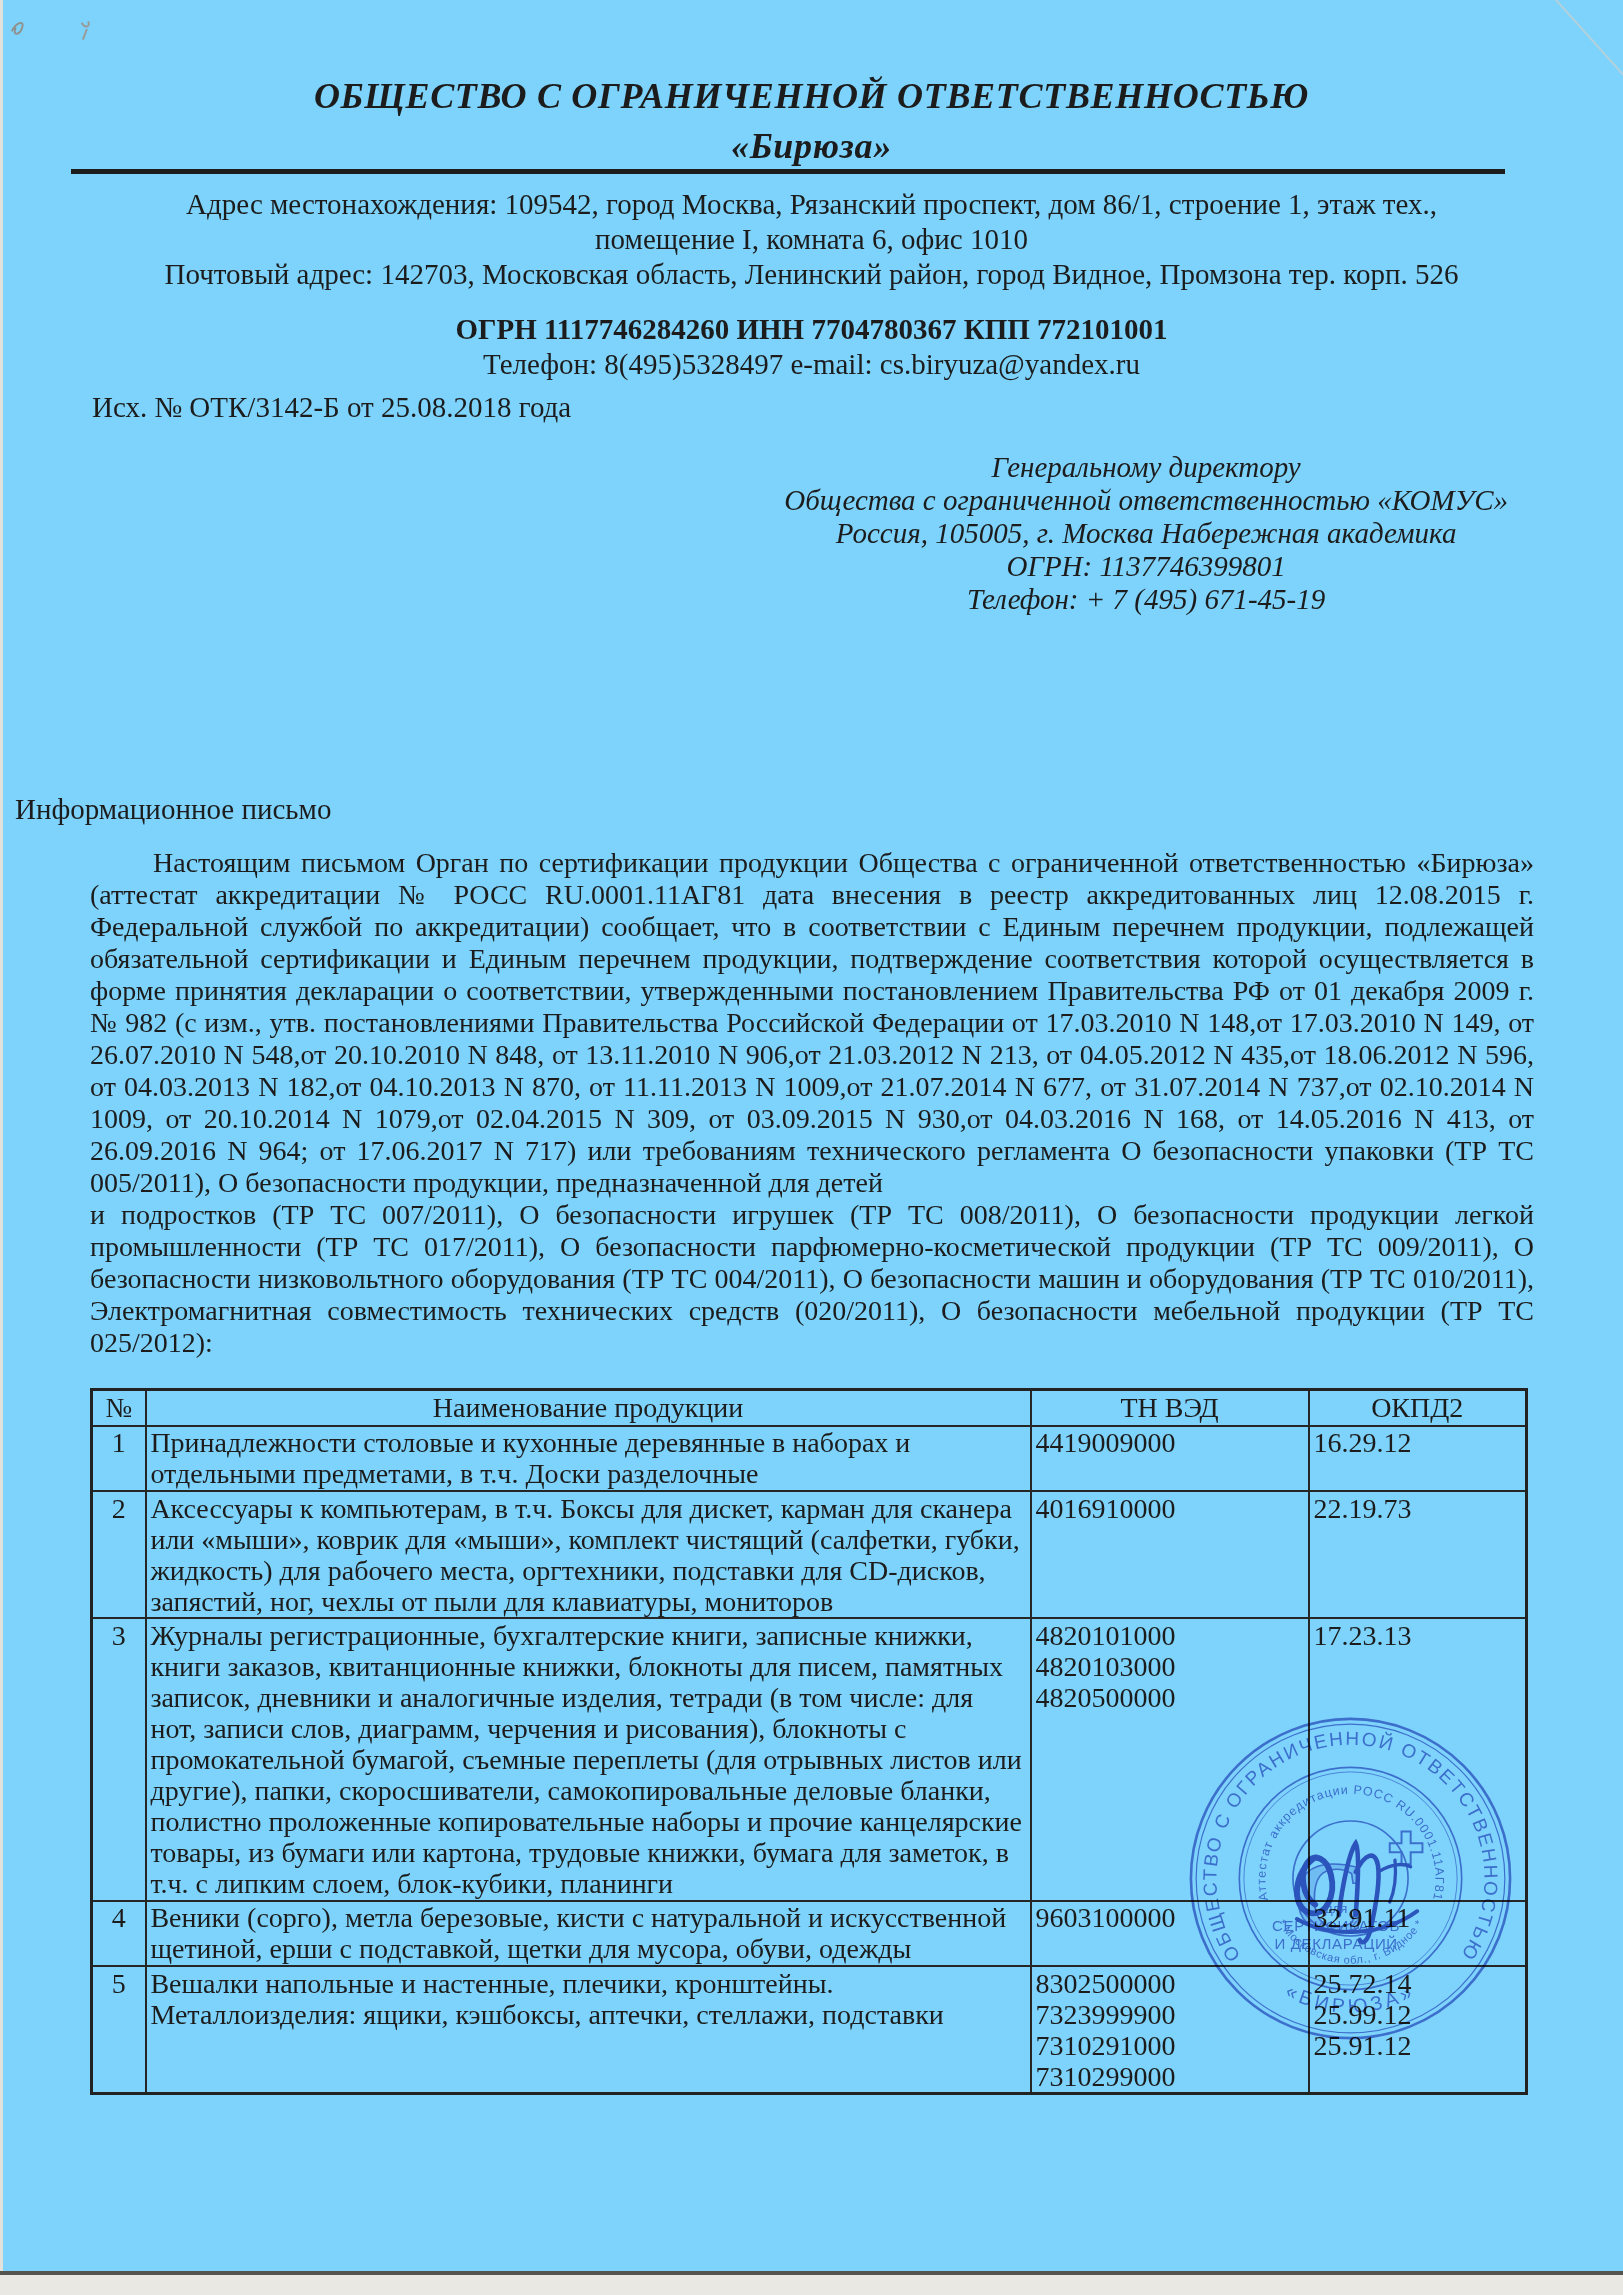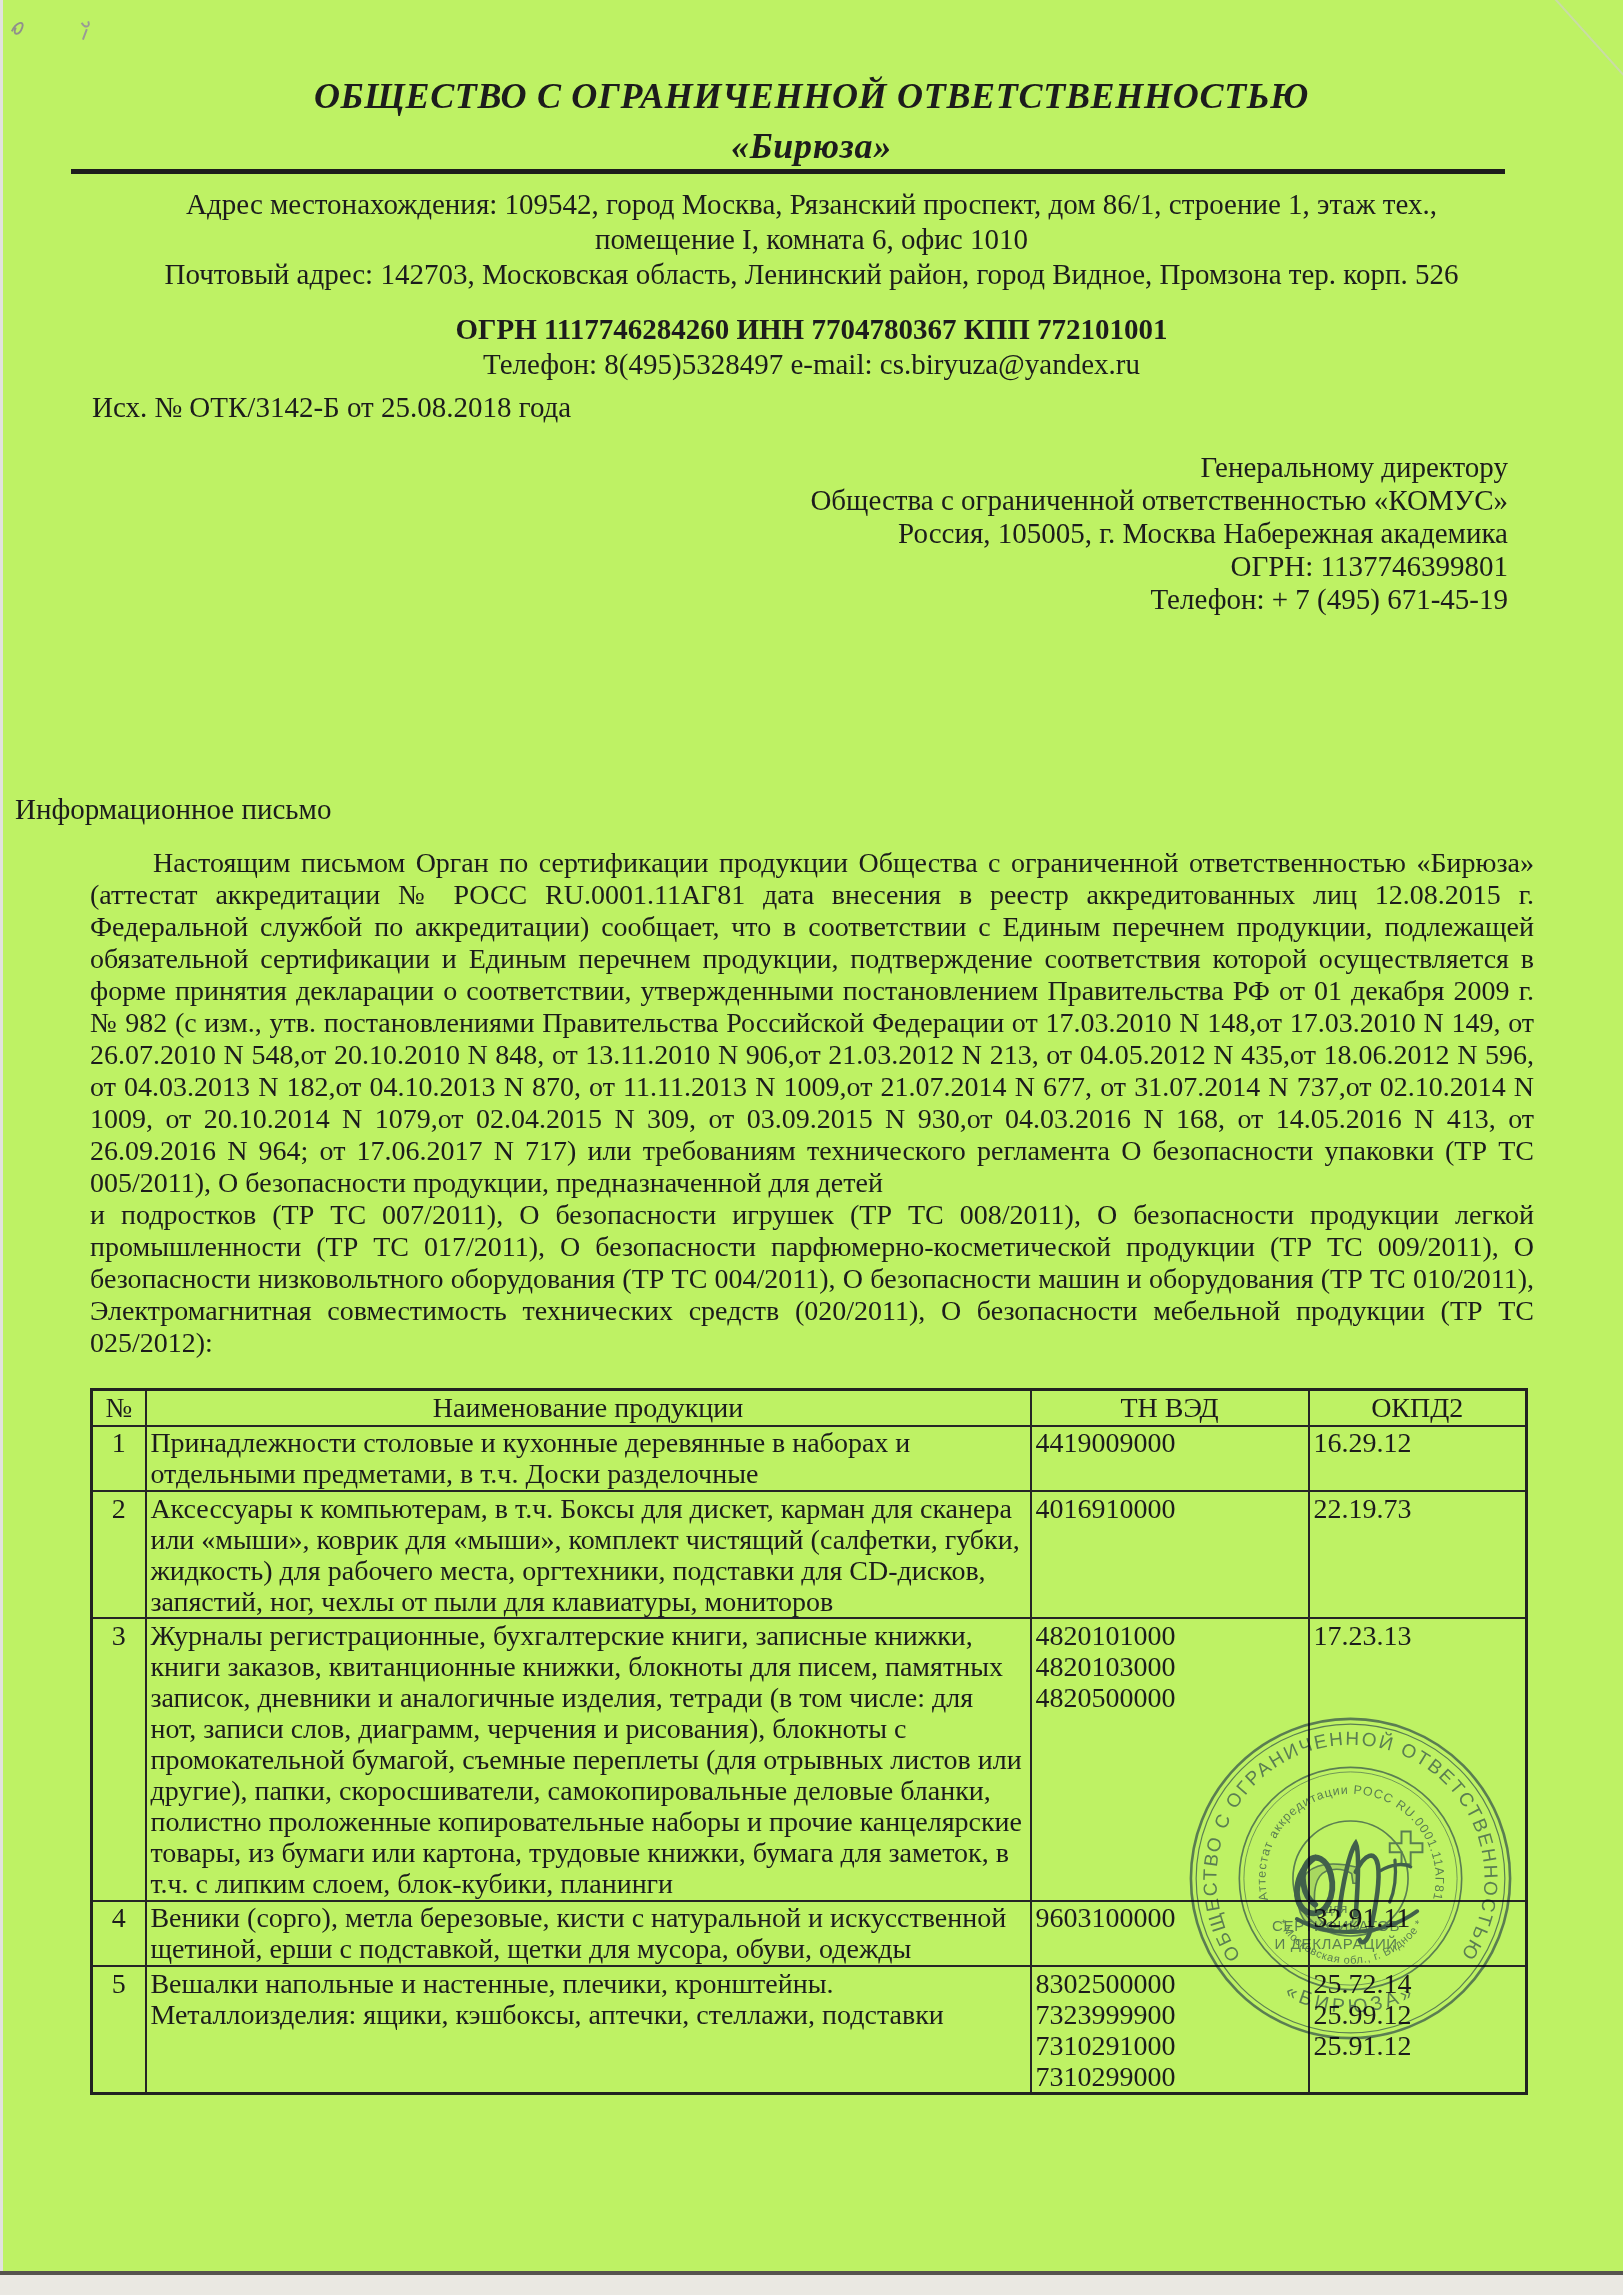--- a/index.html
+++ b/index.html
@@ -1,32 +1,32 @@
 <!DOCTYPE html>
 <html style="font-size:10.5px"><head>
 <meta charset="utf-8">
 <style>
   html,body{margin:0;padding:0;background:#c8c8c6;}
   .page{
     position:relative;
     width:1623px;height:2295px;
-    background:#bef264;
+    background:#7dd3fc;
     font-family:"Liberation Serif","DejaVu Serif",serif;
     color:#1c1c1c;
     overflow:hidden;
   }
   .edge-left{position:absolute;left:0;top:0;width:2.6px;height:100%;background:#e2e2dd;}
   .corner-line{position:absolute;top:29px;right:-22px;width:124px;height:2px;background:#cfcfc9;opacity:.65;transform:rotate(48deg);}
   .org-header{position:absolute;top:71px;left:0;width:100%;text-align:center;
     font-weight:bold;font-style:italic;font-size:36px;line-height:50px;letter-spacing:0.7px;}
   .head-rule{position:absolute;top:169px;left:71px;width:1434px;height:4.6px;background:#1d1d1c;}
   .address-block{position:absolute;top:187px;left:0;width:100%;text-align:center;font-size:29px;line-height:35px;}
   .reg-line{margin-top:19.6px;font-weight:bold;}
   .outgoing{position:absolute;top:391px;left:92px;font-size:29px;}
-  .recipient{position:absolute;top:451px;right:115px;text-align:right;font-size:29px;line-height:33px;}
+  .recipient{position:absolute;top:451px;right:115px;text-align:center;font-size:29px;line-height:33px;font-style:italic;}
   .doc-title{position:absolute;top:793px;left:15px;width:100%;text-align:left;font-size:29px;}
   .body-text{position:absolute;top:847px;left:90px;width:1444px;font-size:28px;line-height:32px;
     text-align:justify;}
   .body-text p{margin:0;}
   .body-text p.first{text-indent:63px;}
   table.products{
     position:absolute;top:1388px;left:90px;width:1435px;
     border-collapse:collapse;table-layout:fixed;
     font-size:28px;line-height:31px;
   }

